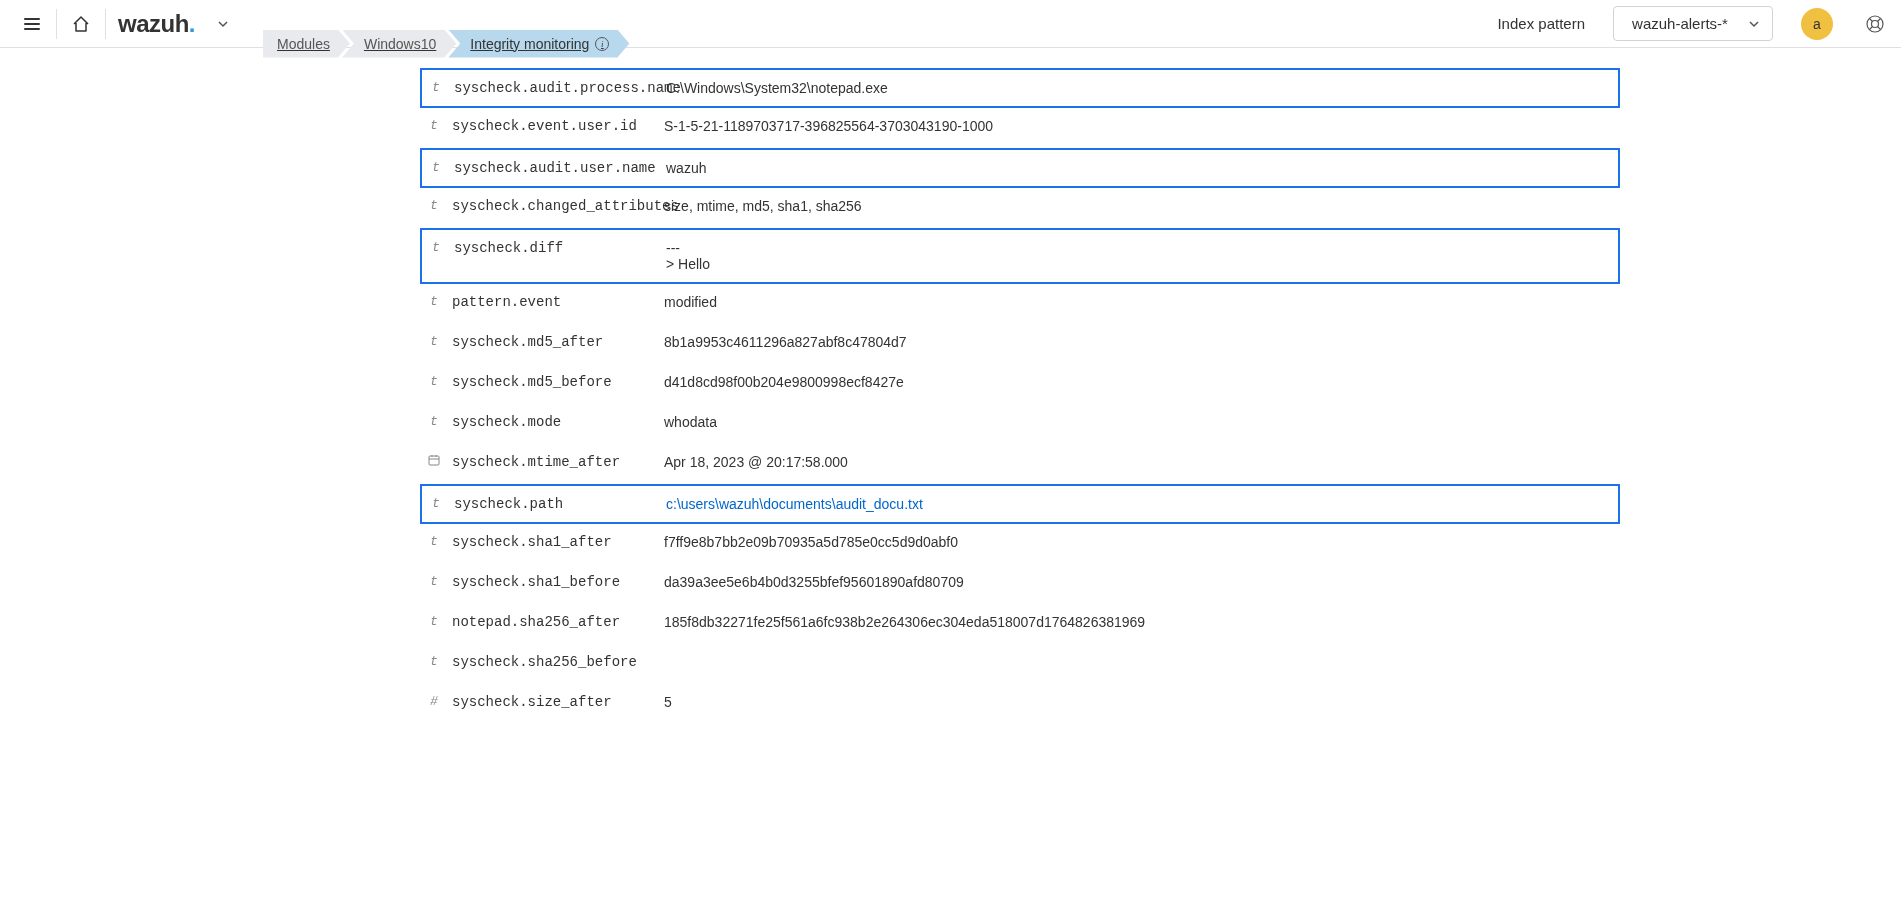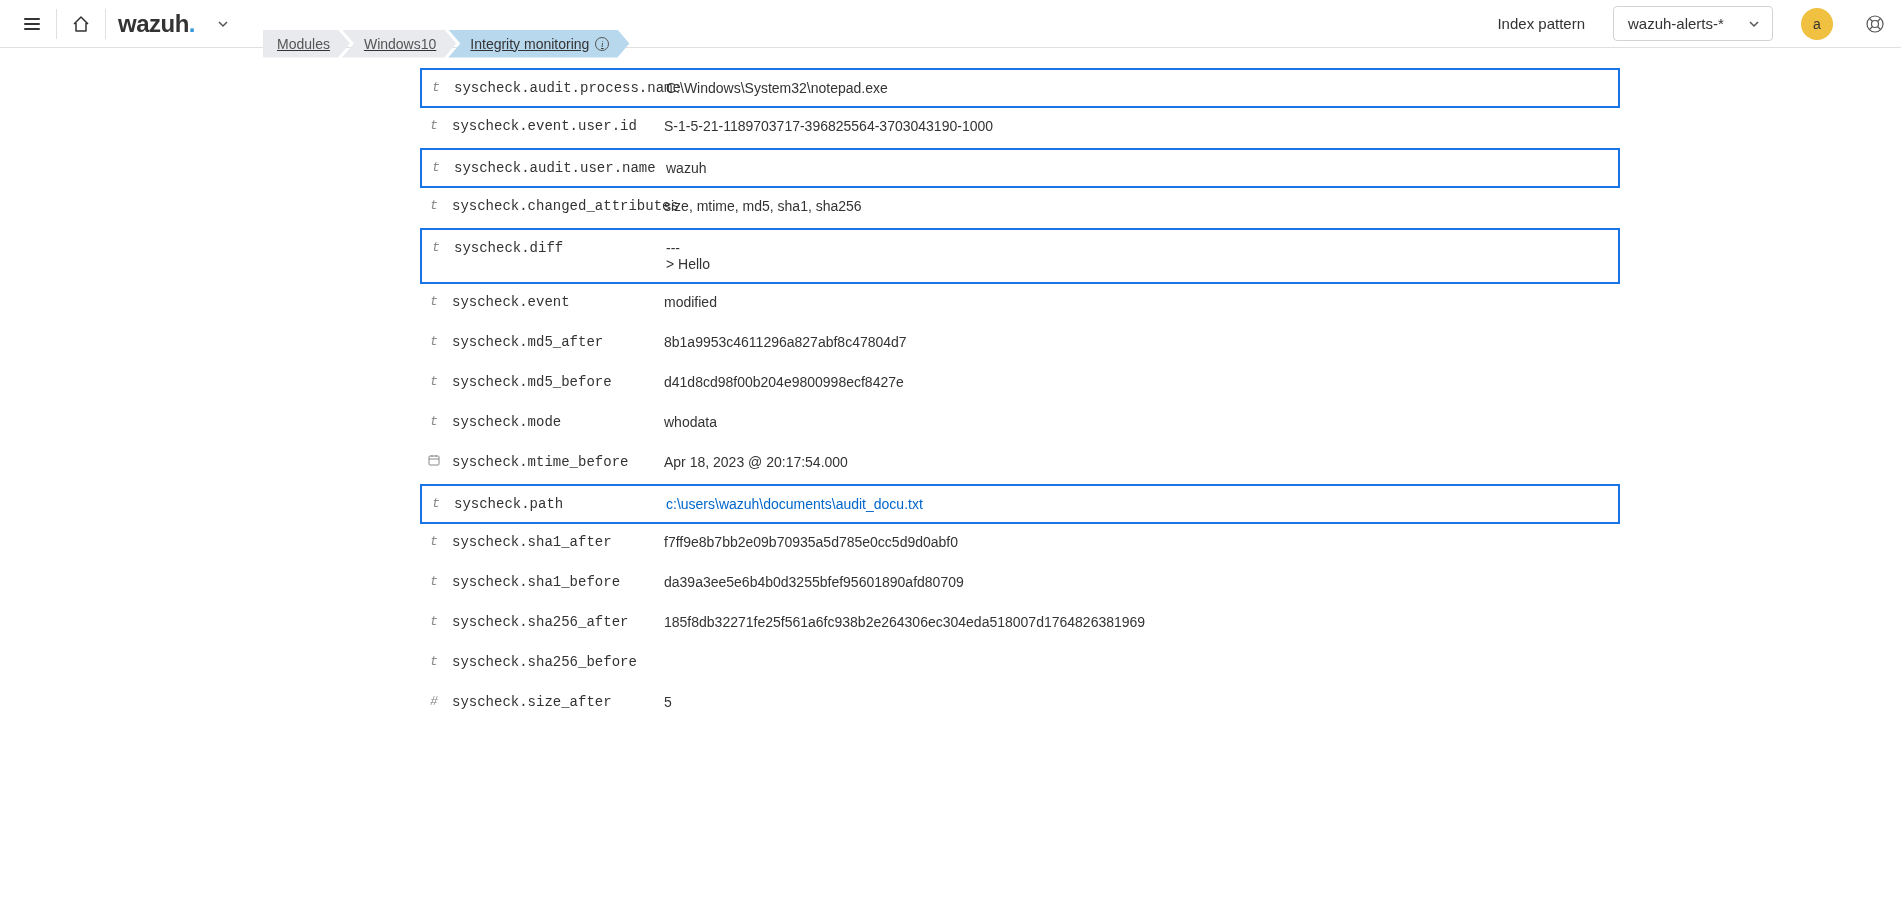--- a/index.html
+++ b/index.html
@@ -105,21 +105,21 @@
       border: 1px solid #d3d3d3;
       padding: 8px 40px 8px 14px;
       font-size: 15px;
       color: #333;
       border-radius: 4px;
       position: relative;
       min-width: 160px;
       cursor: pointer;
       display: flex;
       align-items: center;
-      justify-content: flex-start;
+      justify-content: center;
     }
     .avatar {
       width: 32px;
       height: 32px;
       background: #f0c040;
       border-radius: 50%;
       display: flex;
       align-items: center;
       justify-content: center;
       font-size: 14px;
@@ -254,21 +254,21 @@
       <span class="field-value">size, mtime, md5, sha1, sha256</span>
     </div>
     <div class="field-row highlighted-blue">
       <span class="field-type">t</span>
       <span class="field-name">syscheck.diff</span>
       <span class="field-value">---
 &gt; Hello</span>
     </div>
     <div class="field-row">
       <span class="field-type">t</span>
-      <span class="field-name">syscheck.event</span>
+      <span class="field-name">pattern.event</span>
       <span class="field-value">modified</span>
     </div>
     <div class="field-row">
       <span class="field-type">t</span>
       <span class="field-name">syscheck.md5_after</span>
       <span class="field-value">8b1a9953c4611296a827abf8c47804d7</span>
     </div>
     <div class="field-row">
       <span class="field-type">t</span>
       <span class="field-name">syscheck.md5_before</span>
@@ -277,41 +277,41 @@
     <div class="field-row">
       <span class="field-type">t</span>
       <span class="field-name">syscheck.mode</span>
       <span class="field-value">whodata</span>
     </div>
     <div class="field-row">
       <svg class="cal-icon" viewBox="0 0 12 12">
         <rect x="1" y="2" width="10" height="9" rx="1" stroke="#888" fill="none"></rect>
         <path d="M1 5h10M4 1v2M8 1v2" stroke="#888"></path>
       </svg>
-      <span class="field-name">syscheck.mtime_before</span>
-      <span class="field-value">Apr 18, 2023 @ 20:17:54.000</span>
+      <span class="field-name">syscheck.mtime_after</span>
+      <span class="field-value">Apr 18, 2023 @ 20:17:58.000</span>
     </div>
     <div class="field-row highlighted-blue">
       <span class="field-type">t</span>
       <span class="field-name">syscheck.path</span>
       <span class="field-value link">c:\users\wazuh\documents\audit_docu.txt</span>
     </div>
     <div class="field-row">
       <span class="field-type">t</span>
       <span class="field-name">syscheck.sha1_after</span>
       <span class="field-value">f7ff9e8b7bb2e09b70935a5d785e0cc5d9d0abf0</span>
     </div>
     <div class="field-row">
       <span class="field-type">t</span>
       <span class="field-name">syscheck.sha1_before</span>
       <span class="field-value">da39a3ee5e6b4b0d3255bfef95601890afd80709</span>
     </div>
     <div class="field-row">
       <span class="field-type">t</span>
-      <span class="field-name">syscheck.sha256_after</span>
+      <span class="field-name">notepad.sha256_after</span>
       <span class="field-value">185f8db32271fe25f561a6fc938b2e264306ec304eda518007d1764826381969</span>
     </div>
     <div class="field-row">
       <span class="field-type">t</span>
       <span class="field-name">syscheck.sha256_before</span>
     </div>
     <div class="field-row">
       <span class="field-type">#</span>
       <span class="field-name">syscheck.size_after</span>
       <span class="field-value">5</span>

